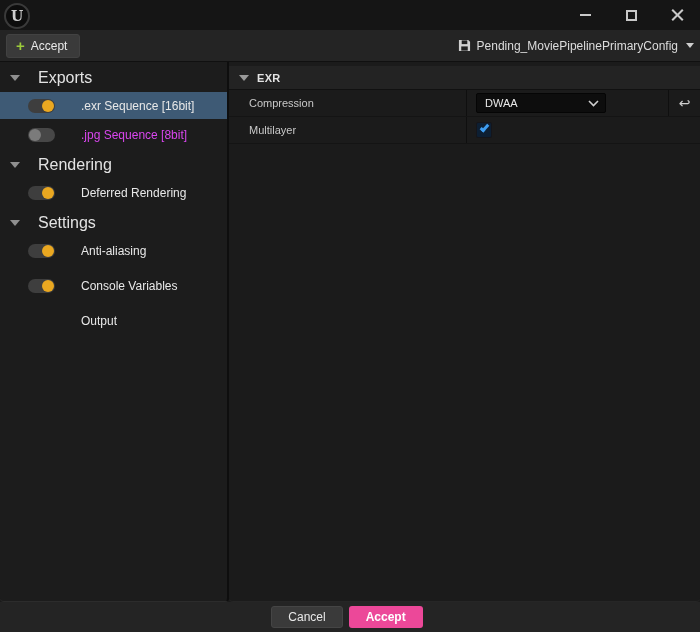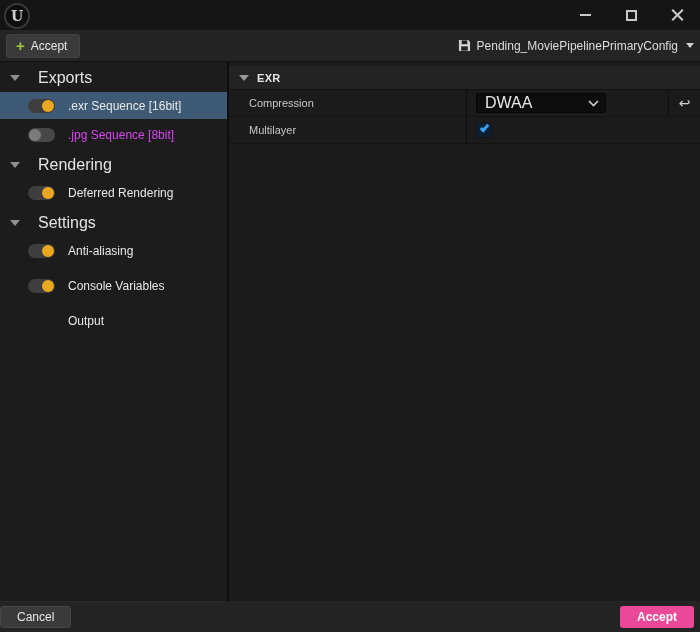--- a/index.html
+++ b/index.html
@@ -44,21 +44,21 @@
                  color:#e3e3e3; font-size:16px; cursor:pointer; }
   .tree-header:first-child { margin-top:0; }
   .tri { width:0; height:0; border-left:5px solid transparent; border-right:5px solid transparent;
          border-top:6px solid #8f8f8f; flex:0 0 auto; }
   .tree-header .hdr-label { margin-left:18px; }
   .tree-row { height:27px; margin-top:2px; display:flex; align-items:center; padding-left:28px;
               color:#e8e8e8; font-size:12px; cursor:pointer; }
   .tree-row.gap { margin-top:8px; }
   .tree-row.selected { background:#3e5a75; }
   .tree-row.dim .row-label { color:#d946ef; }
-  .row-label { margin-left:13px;text-align:right; }
+  .row-label { margin-left:26px;text-align:right; }
 
   .toggle { position:relative; width:27px; height:14px; border-radius:7px; background:#3e3e3e;
             flex:0 0 auto; cursor:pointer; }
   .toggle .knob { position:absolute; top:1px; width:12px; height:12px; border-radius:50%; }
   .toggle.on .knob  { left:14px; background:#eaa821; }
   .toggle.off { background:#474747; }
   .toggle.off .knob { left:1px;  background:#7b7b7b; }
   .toggle.none { visibility:hidden; }
 
   
@@ -73,32 +73,32 @@
               font-size:11px; color:#c8c8c8; }
   .prop-label { width:238px; flex:0 0 auto; display:flex; align-items:center; padding-left:20px;
                 border-right:1px solid #0f0f0f; }
   .prop-value { flex:1 1 auto; display:flex; align-items:center; padding-left:9px; }
   .reset-cell { width:32px; flex:0 0 auto; border-left:1px solid #0f0f0f; display:flex;
                 align-items:center; justify-content:center; }
   .reset-icon { color:#cfcfcf; font-size:14px; cursor:pointer; line-height:1; }
 
   .dropdown { width:130px; height:20px; background:#0d0d0d; border:1px solid #050505;
               border-radius:2px; display:flex; align-items:center; padding:0 6px 0 8px;
-              color:#e8e8e8; font-size:16px; cursor:pointer; }
+              color:#e8e8e8; font-size:11px; cursor:pointer; }
   .dropdown .dd-chev { margin-left:auto; display:flex; }
 
   .checkbox { width:16px; height:16px; background:#0d1f33; border:1px solid #15151a;
               border-radius:2px; position:relative; cursor:pointer; }
   .checkbox .check { position:absolute; left:3px; top:2px; width:9px; height:5px;
                      border-left:3px solid #3f9ef2; border-bottom:3px solid #3f9ef2;
                      transform:rotate(-48deg); }
 
   
   .footer { height:30px; background:#242424; flex:0 0 auto; display:flex; align-items:center;
-            justify-content:space-between; gap:6px; padding-right:6px; }
+            justify-content:center; gap:6px; padding-right:6px; }
   .btn { height:22px; border-radius:3px; font-size:12px; padding:0 16px; cursor:pointer;
          border:1px solid transparent; font-family:"Liberation Sans", sans-serif; }
   .btn.cancel { background:#3a3a3a; border-color:#454545; color:#e8e8e8; }
   .btn.accept { background:#ec4899; color:#ffffff; font-weight:bold; }
 </style>
 </head>
 <body>
 
 <div class="window">
 

